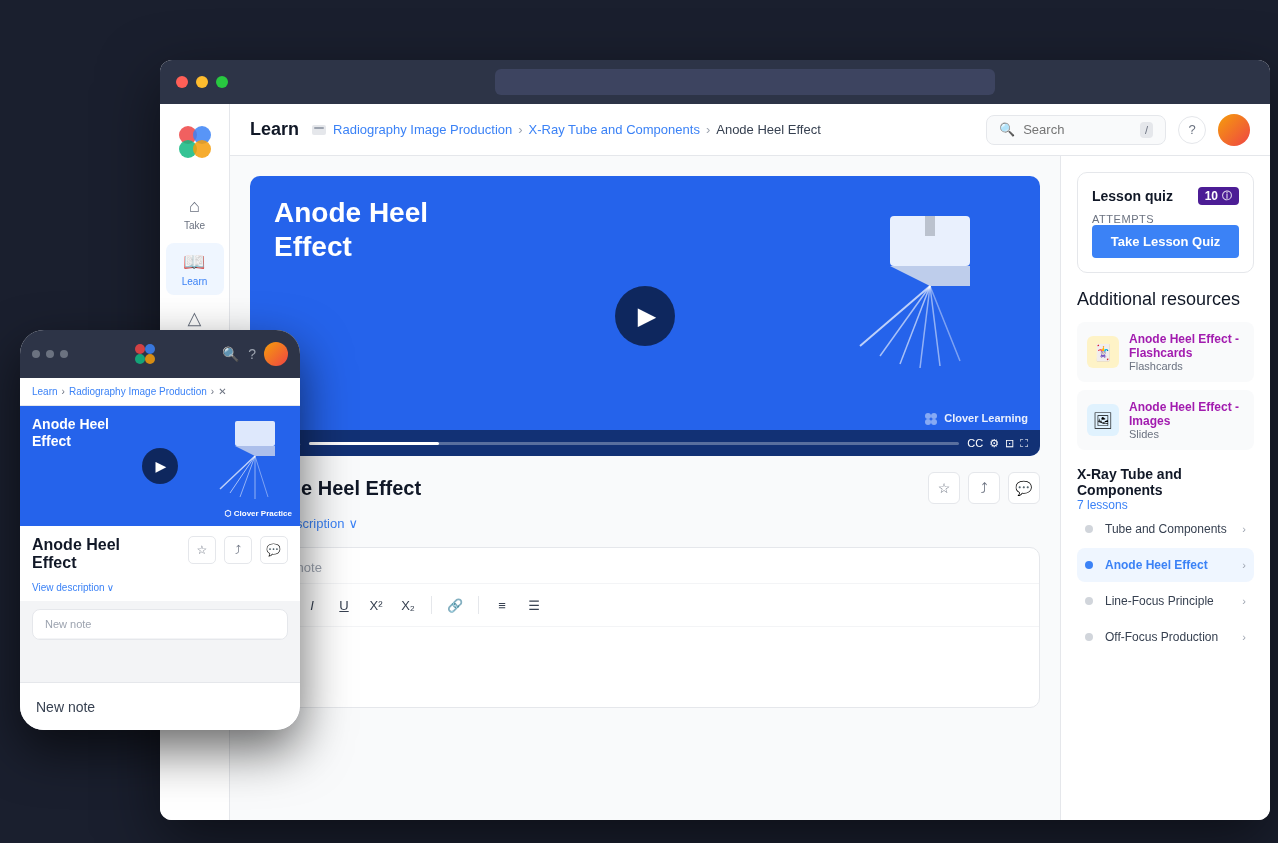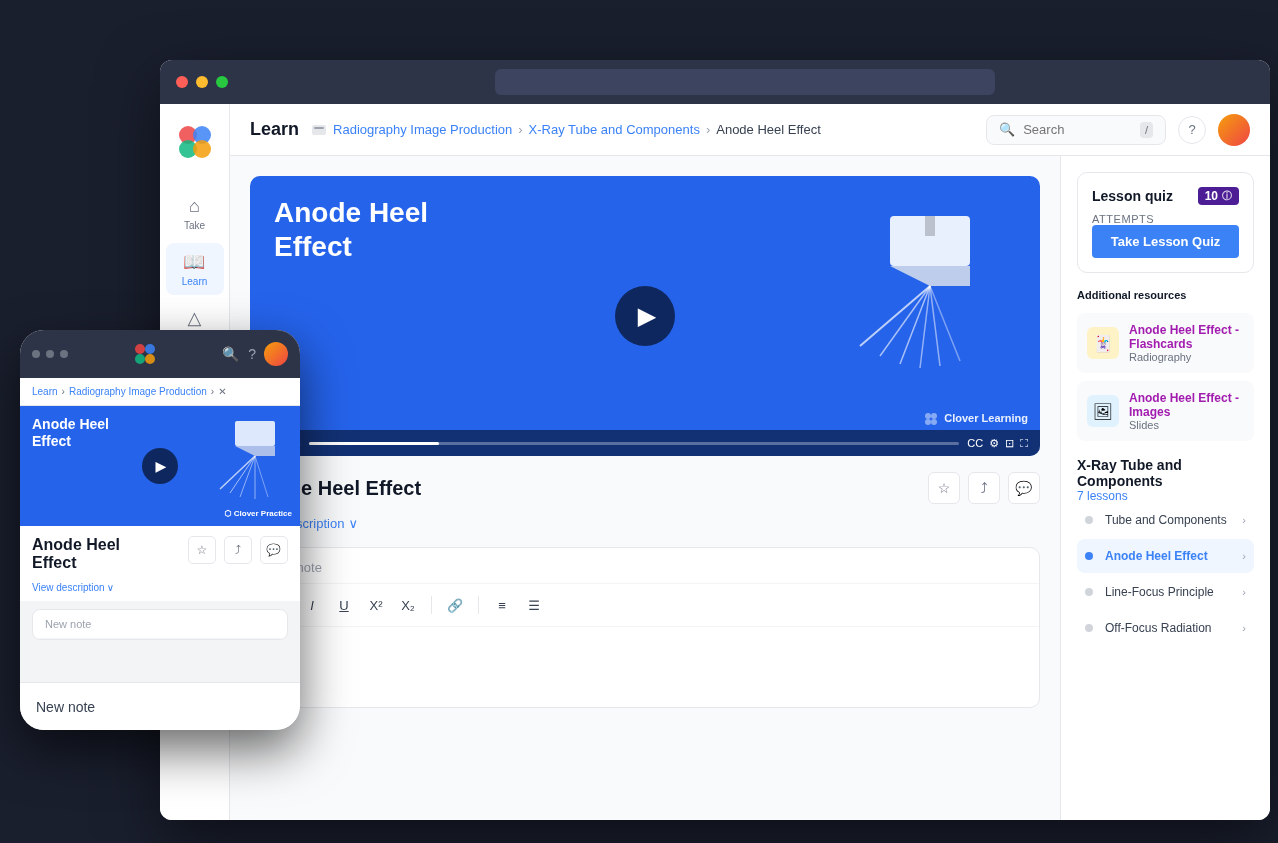--- a/index.html
+++ b/index.html
@@ -476,22 +476,22 @@
       cursor: pointer;
       width: 100%;
     }
 
     
     .resources-section {
       margin-bottom: 16px;
     }
 
     .section-title {
-      font-size: 11px;
-      font-weight: 700;
+      font-size: 18px;
+      font-weight: 400;
       color: #111827;
       margin-bottom: 12px;
     }
 
     .resource-item {
       display: flex;
       align-items: center;
       gap: 10px;
       padding: 10px;
       background: #f9fafb;
@@ -917,21 +917,21 @@
             <div class="attempts-label">ATTEMPTS</div>
             <button class="quiz-btn">Take Lesson Quiz</button>
           </div>
 
           <div class="resources-section">
             <div class="section-title">Additional resources</div>
             <div class="resource-item">
               <div class="resource-icon flashcard">🃏</div>
               <div class="resource-info">
                 <div class="resource-name">Anode Heel Effect - Flashcards</div>
-                <div class="resource-type">Radiography</div>
+                <div class="resource-type">Flashcards</div>
               </div>
             </div>
             <div class="resource-item">
               <div class="resource-icon slides">🖼</div>
               <div class="resource-info">
                 <div class="resource-name">Anode Heel Effect - Images</div>
                 <div class="resource-type">Slides</div>
               </div>
             </div>
           </div>
@@ -960,21 +960,21 @@
               <div class="lesson-item-left">
                 <div class="lesson-dot"></div>
                 <span class="lesson-item-name">Line-Focus Principle</span>
               </div>
               <span class="lesson-chevron">›</span>
             </div>
 
             <div class="lesson-item">
               <div class="lesson-item-left">
                 <div class="lesson-dot"></div>
-                <span class="lesson-item-name">Off-Focus Radiation</span>
+                <span class="lesson-item-name">Off-Focus Production</span>
               </div>
               <span class="lesson-chevron">›</span>
             </div>
           </div>
         </div>
       </div>
     </div>
   </div>
 </div>
 

